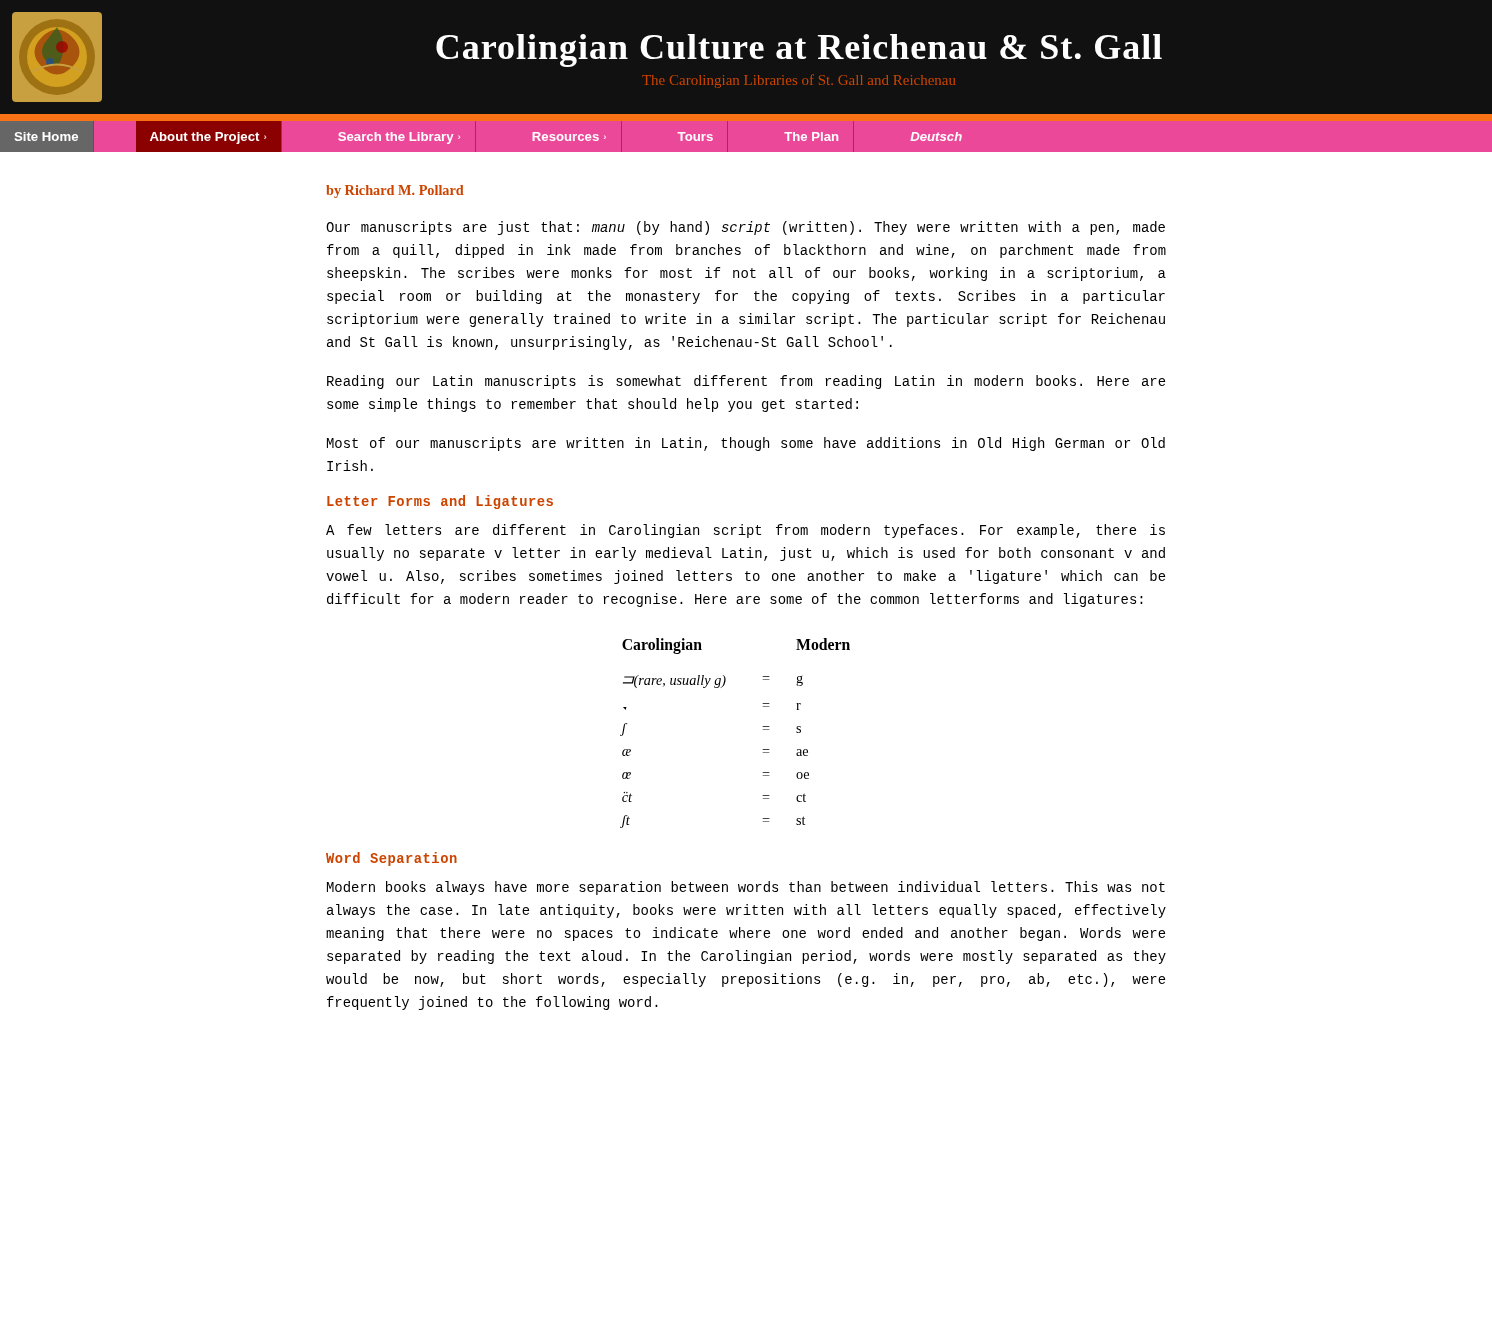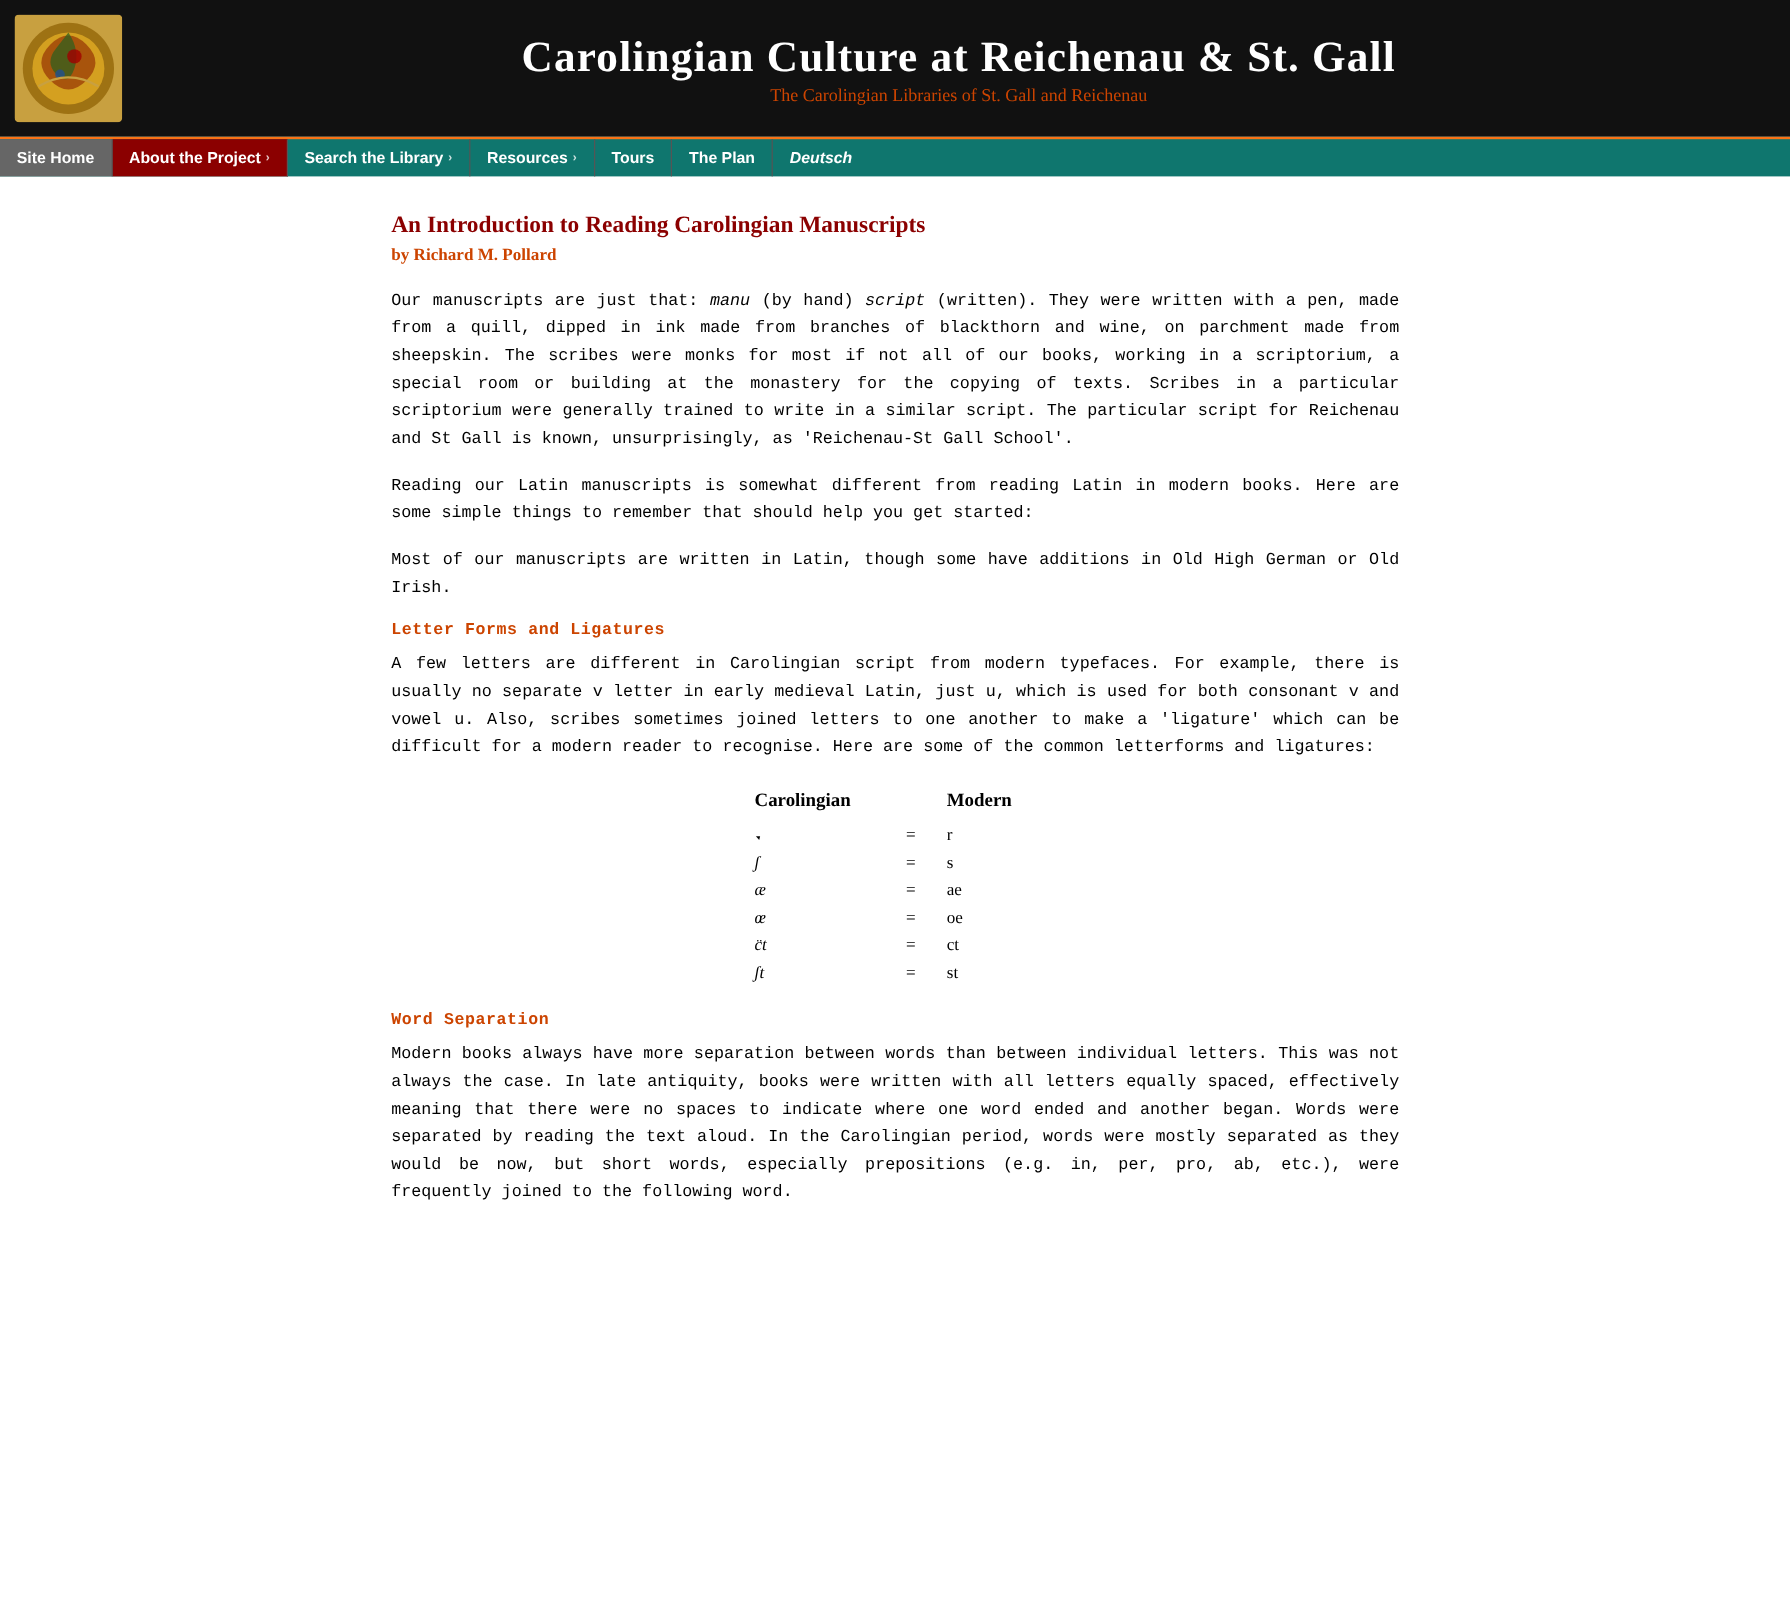--- a/index.html
+++ b/index.html
@@ -31,24 +31,25 @@
     }
     .site-subtitle {
       color: #cc4400;
       font-size: 1em;
       font-family: Georgia, serif;
       margin-top: 4px;
     }
 
     
     nav {
-      background: #0f766e;
+      background: #ec4899;
       display: flex;
       align-items: stretch;
-      border-top: 2px solid #f97316;
+      border-top: 7px solid #f97316;
+      gap: 42px;
     }
     .nav-item {
       color: #fff;
       padding: 8px 14px;
       font-size: 0.88em;
       font-family: Arial, sans-serif;
       font-weight: bold;
       cursor: pointer;
       border-right: 1px solid #555;
       display: flex;
@@ -191,21 +192,20 @@
   <a class="nav-item">
     <span>The Plan</span>
   </a>
   <a class="nav-item last">
     <span>Deutsch</span>
   </a>
 </nav>
 
 <main class="main-content">
 
-  <h1 class="page-title">An Introduction to Reading Carolingian Manuscripts</h1>
   <p class="author-name">by Richard M. Pollard</p>
 
   <p class="body-text">
     Our manuscripts are just that: <em>manu</em> (by hand) <em>script</em> (written). They were written with a pen, made from a quill, dipped in ink made from branches of blackthorn and wine, on parchment made from sheepskin. The scribes were monks for most if not all of our books, working in a scriptorium, a special room or building at the monastery for the copying of texts. Scribes in a particular scriptorium were generally trained to write in a similar script. The particular script for Reichenau and St Gall is known, unsurprisingly, as 'Reichenau-St Gall School'.
   </p>
 
   <p class="body-text">Reading our Latin manuscripts is somewhat different from reading Latin in modern books. Here are some simple things to remember that should help you get started:</p>
 
   <p class="body-text">Most of our manuscripts are written in Latin, though some have additions in Old High German or Old Irish.</p>
 
@@ -216,20 +216,25 @@
   <table class="letterforms-table">
     <thead>
       <tr>
         <th>Carolingian</th>
         <th></th>
         <th>Modern</th>
       </tr>
     </thead>
     <tbody>
       <tr>
+        <td class="carolingian-form">𝈹(rare, usually g)</td>
+        <td class="equals">=</td>
+        <td class="modern">g</td>
+      </tr>
+      <tr>
         <td class="carolingian-form">𝅑</td>
         <td class="equals">=</td>
         <td class="modern">r</td>
       </tr>
       <tr>
         <td class="carolingian-form">ʃ</td>
         <td class="equals">=</td>
         <td class="modern">s</td>
       </tr>
       <tr>

